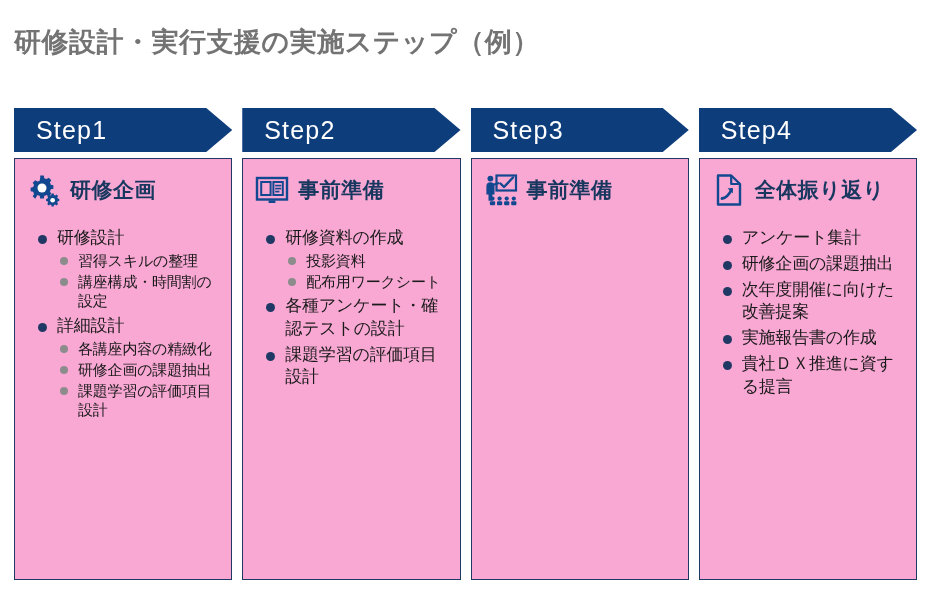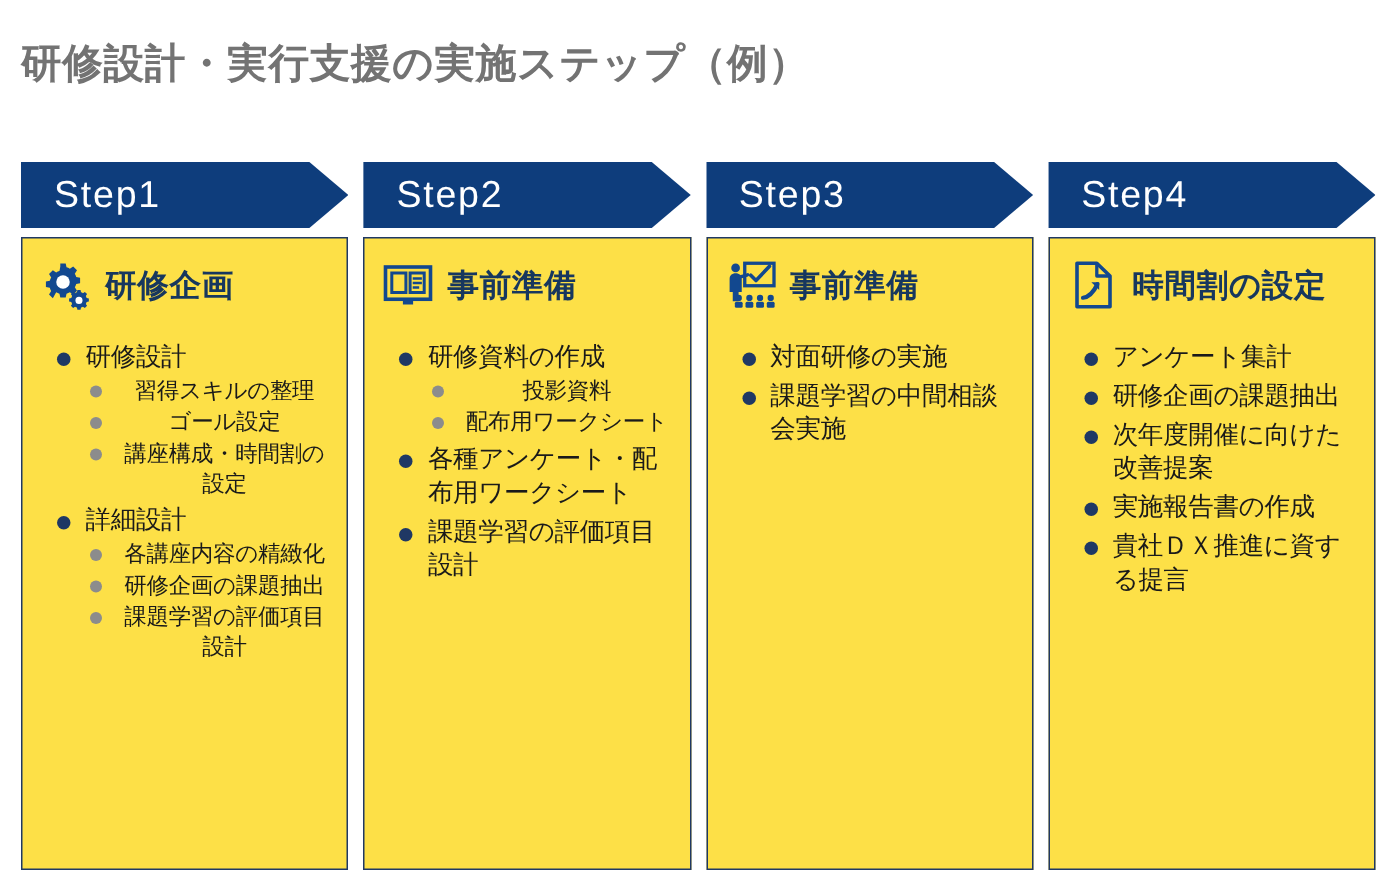--- a/index.html
+++ b/index.html
@@ -61,21 +61,21 @@
     font-size: 25px;
     font-weight: 400;
     letter-spacing: 1.2px;
     line-height: 1;
   }
 
   
   .step-card {
     margin-top: 6px;
     border: 1px solid #1F3864;
-    background: #fde047;
+    background: #f9a8d4;
     height: 422px;
     box-sizing: border-box;
     padding: 8px 8px 6px 8px;
     display: flex;
     flex-direction: column;
     overflow: hidden;
   }
 
   
   .card-head {
@@ -133,21 +133,20 @@
     padding: 0;
   }
   .bullet-l2 {
     position: relative;
     padding-left: 21px;
     margin-bottom: 2px;
     font-size: 15px;
     line-height: 1.28;
     color: #1a1a1a;
     letter-spacing: -0.2px;
-    text-align: center;
   }
   .bullet-l2::before {
     content: "";
     position: absolute;
     left: 3px;
     top: 6px;
     width: 8px;
     height: 8px;
     border-radius: 50%;
     background: #8C8C8C;
@@ -178,21 +177,20 @@
             <circle cx="25.65" cy="27.25" r="2.35" fill="#ffffff"></circle>
           </svg>
         </span>
         <span class="card-title">研修企画</span>
       </div>
       <ul class="bullet-list">
         <li class="bullet-l1">
           <span>研修設計</span>
           <ul class="sub-list">
             <li class="bullet-l2">習得スキルの整理</li>
-            <li class="bullet-l2">ゴール設定</li>
             <li class="bullet-l2">講座構成・時間割の設定</li>
           </ul>
         </li>
         <li class="bullet-l1">
           <span>詳細設計</span>
           <ul class="sub-list">
             <li class="bullet-l2">各講座内容の精緻化</li>
             <li class="bullet-l2">研修企画の課題抽出</li>
             <li class="bullet-l2">課題学習の評価項目設計</li>
           </ul>
@@ -223,21 +221,21 @@
         <span class="card-title">事前準備</span>
       </div>
       <ul class="bullet-list">
         <li class="bullet-l1">
           <span>研修資料の作成</span>
           <ul class="sub-list">
             <li class="bullet-l2">投影資料</li>
             <li class="bullet-l2">配布用ワークシート</li>
           </ul>
         </li>
-        <li class="bullet-l1">各種アンケート・配布用ワークシート</li>
+        <li class="bullet-l1">各種アンケート・確認テストの設計</li>
         <li class="bullet-l1">課題学習の評価項目設計</li>
       </ul>
     </div>
   </div>
 
   <div class="step-col">
     <div class="step-banner">
       <span class="step-banner-label">Step3</span>
     </div>
     <div class="step-card">
@@ -256,42 +254,38 @@
                 <rect x="13" y="28.2" width="5.2" height="4" rx="1"></rect>
               <circle cx="22.7" cy="25.6" r="2.1"></circle>
                 <rect x="20.1" y="28.2" width="5.2" height="4" rx="1"></rect>
               <circle cx="29.8" cy="25.6" r="2.1"></circle>
                 <rect x="27.2" y="28.2" width="5.2" height="4" rx="1"></rect>
             </g>
           </svg>
         </span>
         <span class="card-title">事前準備</span>
       </div>
-      <ul class="bullet-list">
-        <li class="bullet-l1">対面研修の実施</li>
-        <li class="bullet-l1">課題学習の中間相談会実施</li>
-      </ul>
     </div>
   </div>
 
   <div class="step-col">
     <div class="step-banner">
       <span class="step-banner-label">Step4</span>
     </div>
     <div class="step-card">
       <div class="card-head">
         <span class="card-icon">
           <svg viewBox="0 0 34 34" width="34" height="34" aria-hidden="true">
             <path d="M6 2.5h13.2L28 11v20.5H6z" fill="none" stroke="#12488F" stroke-width="2.4" stroke-linejoin="round"></path>
             <path d="M19.2 2.5V11H28" fill="none" stroke="#12488F" stroke-width="2.2" stroke-linejoin="round"></path>
             <path d="M10 25.5c3.6-.4 7-3.6 9.6-9" fill="none" stroke="#12488F" stroke-width="2.8" stroke-linecap="round"></path>
             <path d="M15.6 15.2h5.2v5.2z" fill="#12488F"></path>
           </svg>
         </span>
-        <span class="card-title">時間割の設定</span>
+        <span class="card-title">全体振り返り</span>
       </div>
       <ul class="bullet-list">
         <li class="bullet-l1">アンケート集計</li>
         <li class="bullet-l1">研修企画の課題抽出</li>
         <li class="bullet-l1">次年度開催に向けた改善提案</li>
         <li class="bullet-l1">実施報告書の作成</li>
         <li class="bullet-l1">貴社ＤＸ推進に資する提言</li>
       </ul>
     </div>
   </div>

